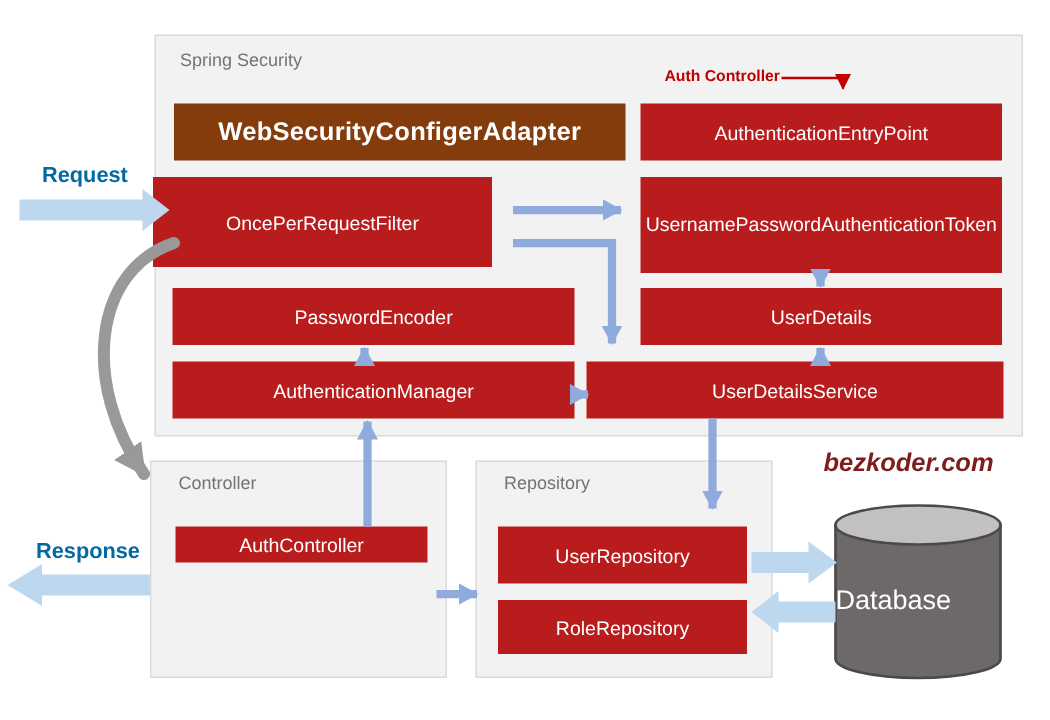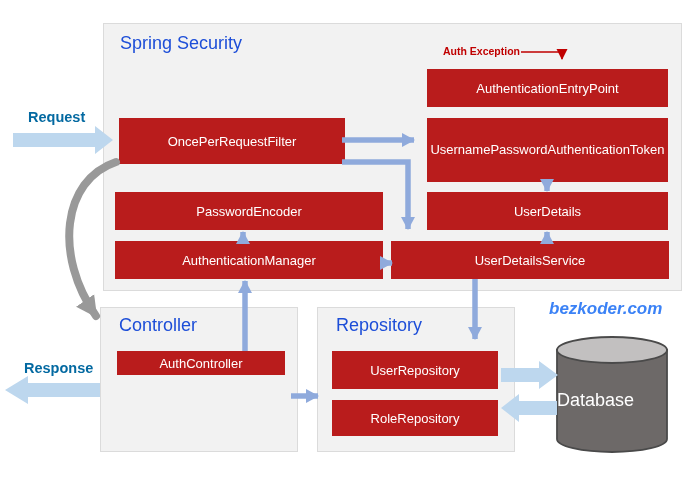--- a/index.html
+++ b/index.html
@@ -5,37 +5,37 @@
   html,body { margin:0; padding:0; background:#ffffff; }
   .stage {
     position:relative; width:700px; height:480px; overflow:hidden;
     background:#ffffff; font-family:"Liberation Sans", sans-serif;
   }
   .container {
     position:absolute; background:#F2F2F2; border:1px solid #DBDBDB;
     box-sizing:border-box;
   }
   .ctitle {
-    position:absolute; font-size:18px; color:#1d4ed8; white-space:nowrap;
+    position:absolute; font-size:12px; color:#737373; white-space:nowrap;
   }
   .box {
     position:absolute; background:#b91c1c; color:#ffffff;
     display:flex; align-items:center; justify-content:center;
     text-align:center; font-size:13px; box-sizing:border-box; white-space:nowrap;
   }
   .box.brown { background:#843C0C; font-size:17px; font-weight:600; letter-spacing:.2px; }
   .box.twoline { flex-direction:row; line-height:24px; }
   .blue-label {
     position:absolute; color:#0369a1; font-weight:bold; font-size:14.5px; white-space:nowrap;
   }
   .red-label {
     position:absolute; color:#C00000; font-weight:600; font-size:10.5px; white-space:nowrap;
   }
   .watermark {
-    position:absolute; color:#3b82f6; font-weight:bold; font-style:italic;
+    position:absolute; color:#7f1d1d; font-weight:bold; font-style:italic;
     font-size:17px; white-space:nowrap;
   }
   .dbtext {
     position:absolute; left:557px; top:390px; width:110px; text-align:left;
     color:#ffffff; font-size:18px;
   }
   svg.overlay { position:absolute; left:0; top:0; pointer-events:none; }
 </style>
 </head>
 <body>
@@ -43,39 +43,40 @@
 <div class="stage">
 
   <div class="container" style="left:103px; top:23px; width:579px; height:268px;"></div>
   <div class="container" style="left:100px; top:307px; width:198px; height:145px;"></div>
   <div class="container" style="left:317px; top:307px; width:198px; height:145px;"></div>
 
   <div class="ctitle" style="left:120px; top:33px;">Spring Security</div>
   <div class="ctitle" style="left:119px; top:315px;">Controller</div>
   <div class="ctitle" style="left:336px; top:315px;">Repository</div>
 
+  <div class="box brown" style="left:116px; top:69px; width:301px; height:38px;">WebSecurityConfigerAdapter</div>
   <div class="box" style="left:427px; top:69px; width:241px; height:38px;">AuthenticationEntryPoint</div>
-  <div class="box" style="left:119px; top:118px; width:226px; height:46px;">OncePerRequestFilter</div>
+  <div class="box" style="left:102px; top:118px; width:226px; height:60px;">OncePerRequestFilter</div>
   <div class="box twoline" style="left:427px; top:118px; width:241px; height:64px;">
     <span>UsernamePassword</span>
     <span>AuthenticationToken</span>
   </div>
   <div class="box" style="left:115px; top:192px; width:268px; height:38px;">PasswordEncoder</div>
   <div class="box" style="left:427px; top:192px; width:241px; height:38px;text-align:right;">UserDetails</div>
   <div class="box" style="left:115px; top:241px; width:268px; height:38px;">AuthenticationManager</div>
   <div class="box" style="left:391px; top:241px; width:278px; height:38px;">UserDetailsService</div>
 
   <div class="box" style="left:117px; top:351px; width:168px; height:24px;">AuthController</div>
 
   <div class="box" style="left:332px; top:351px; width:166px; height:38px;">UserRepository</div>
   <div class="box" style="left:332px; top:400px; width:166px; height:36px;">RoleRepository</div>
 
   <div class="blue-label" style="left:28px; top:109px;">Request</div>
   <div class="blue-label" style="left:24px; top:360px;">Response</div>
-  <div class="red-label" style="left:443px; top:45px;">Auth Exception</div>
+  <div class="red-label" style="left:443px; top:45px;">Auth Controller</div>
   <div class="watermark" style="left:549px; top:299px;">bezkoder.com</div>
 
   <svg class="overlay" width="700" height="480" viewBox="0 0 700 480">
     <defs>
       <marker id="mb" markerUnits="userSpaceOnUse" markerWidth="16" markerHeight="16" refX="12" refY="8" orient="auto">
         <path d="M0,1 L13,8 L0,15 Z" fill="#8FAADC"></path>
       </marker>
       <marker id="mr" markerUnits="userSpaceOnUse" markerWidth="12" markerHeight="12" refX="10" refY="6" orient="auto">
         <path d="M0,0.5 L11,6 L0,11.5 Z" fill="#C00000"></path>
       </marker>

